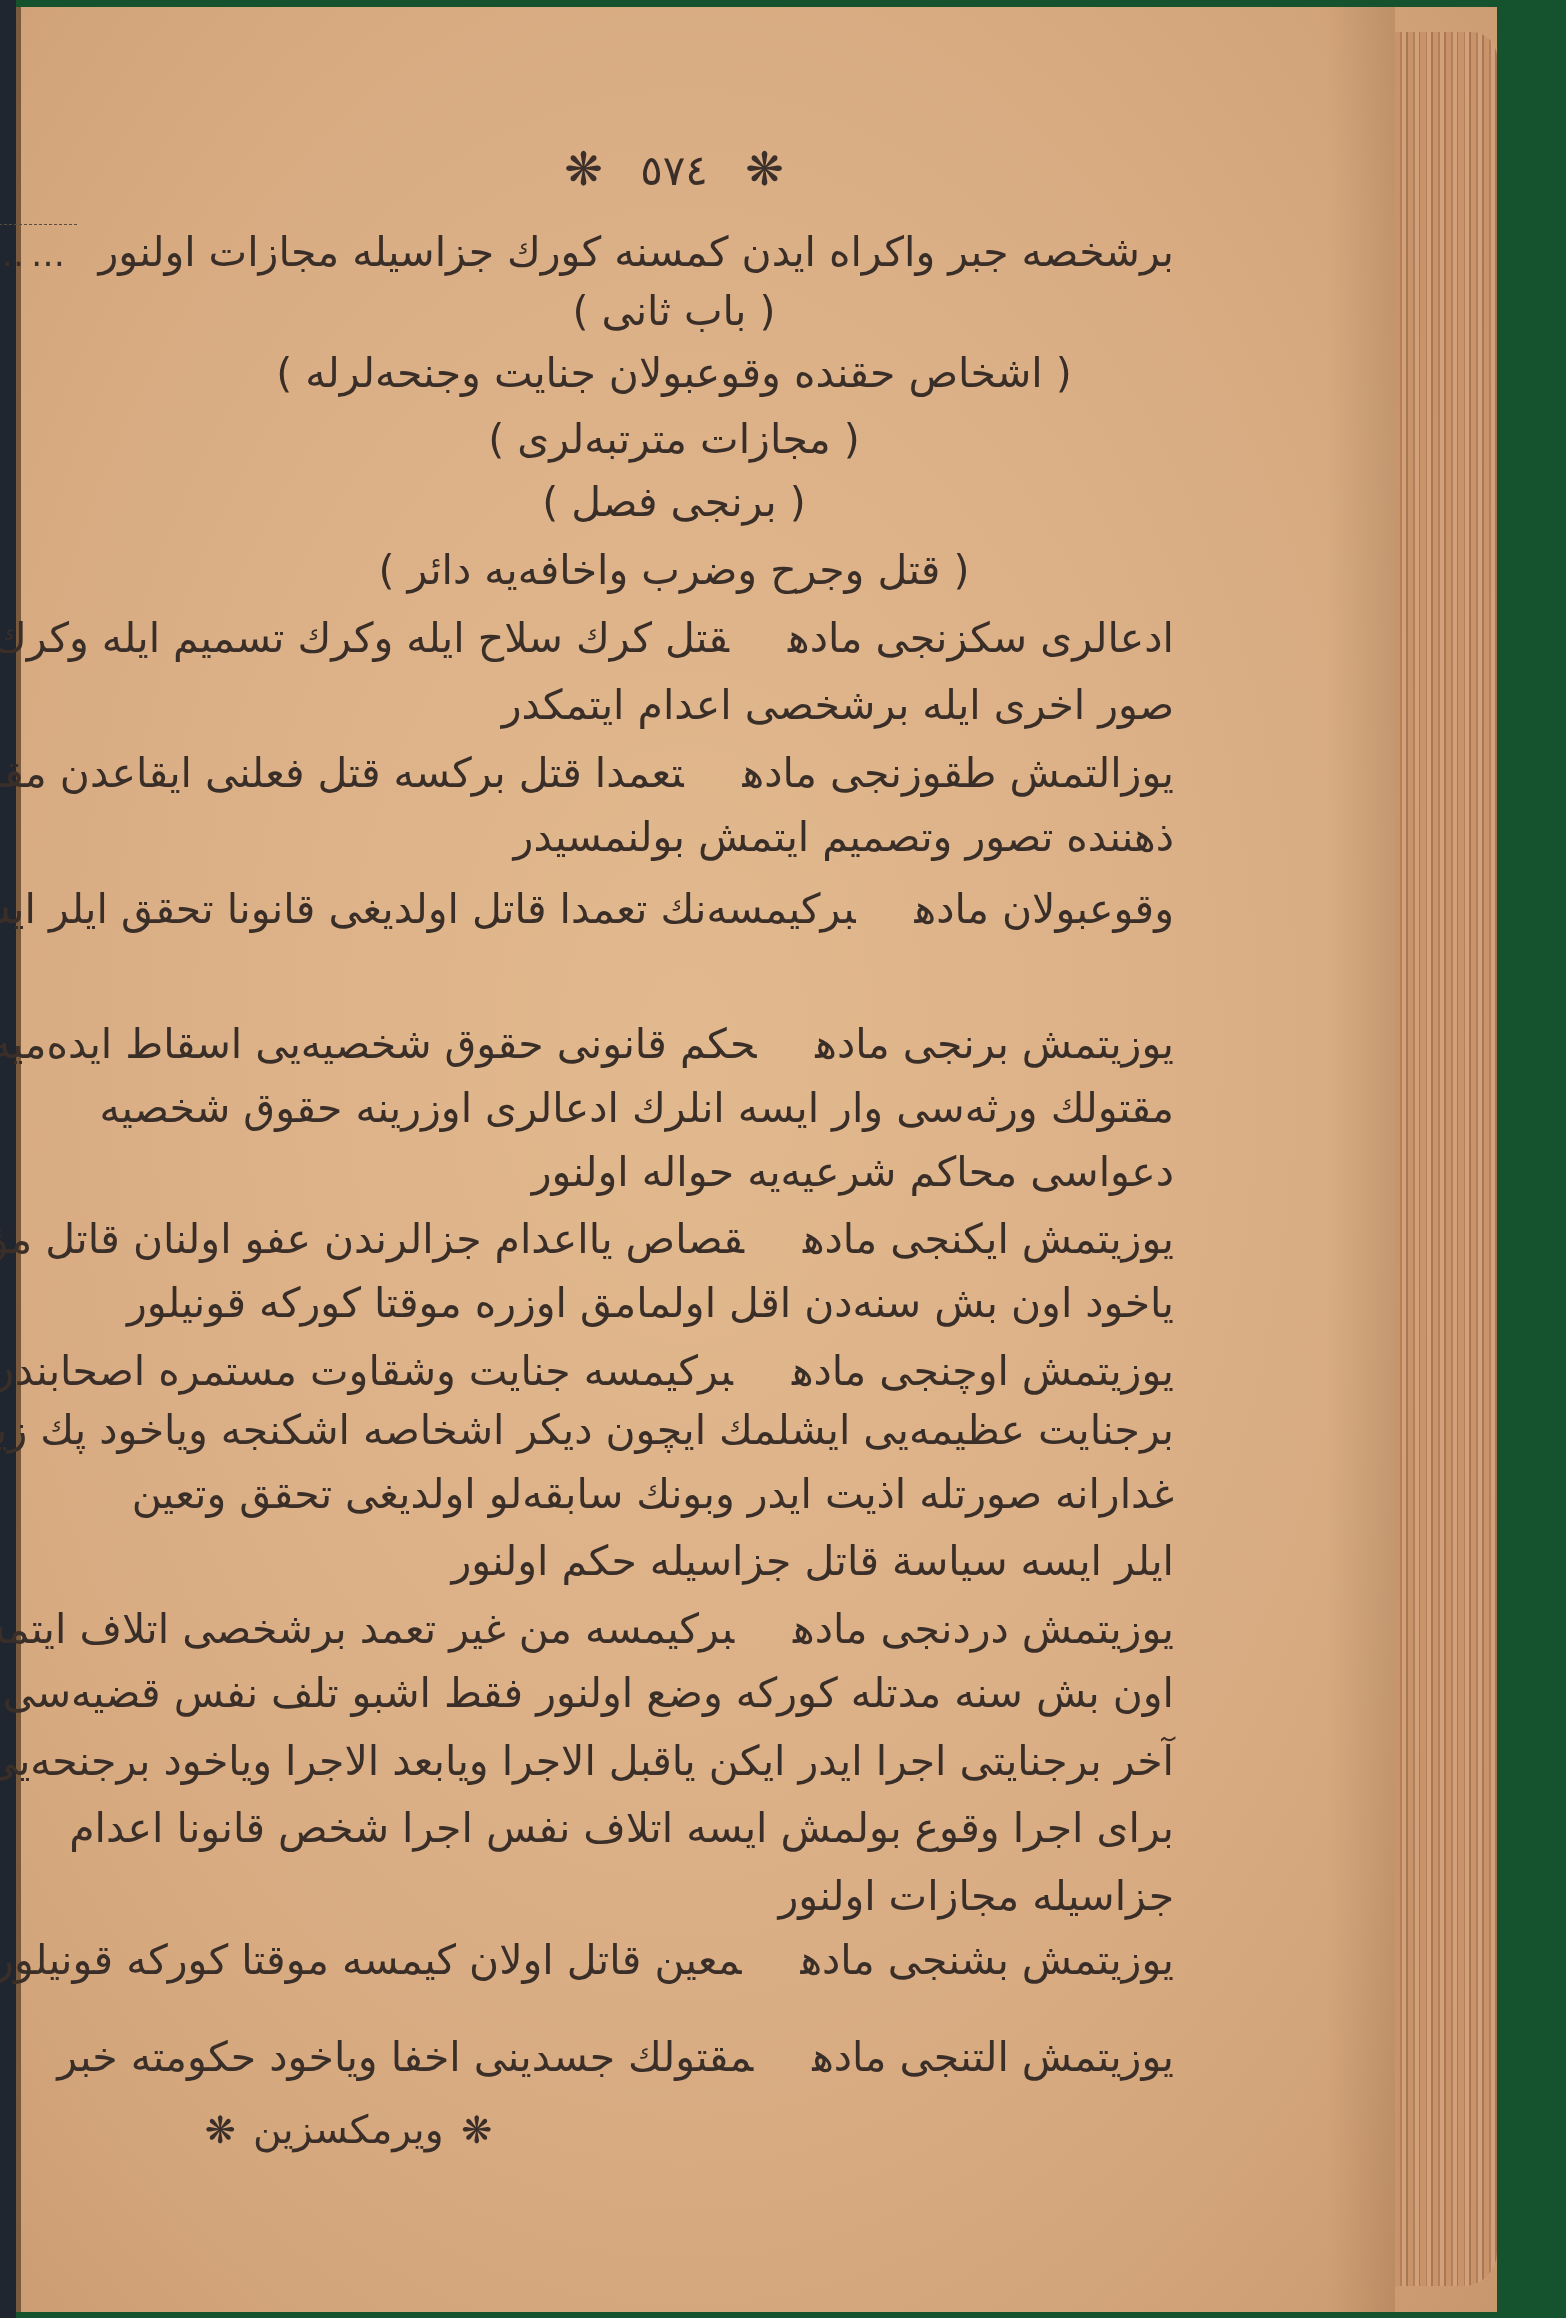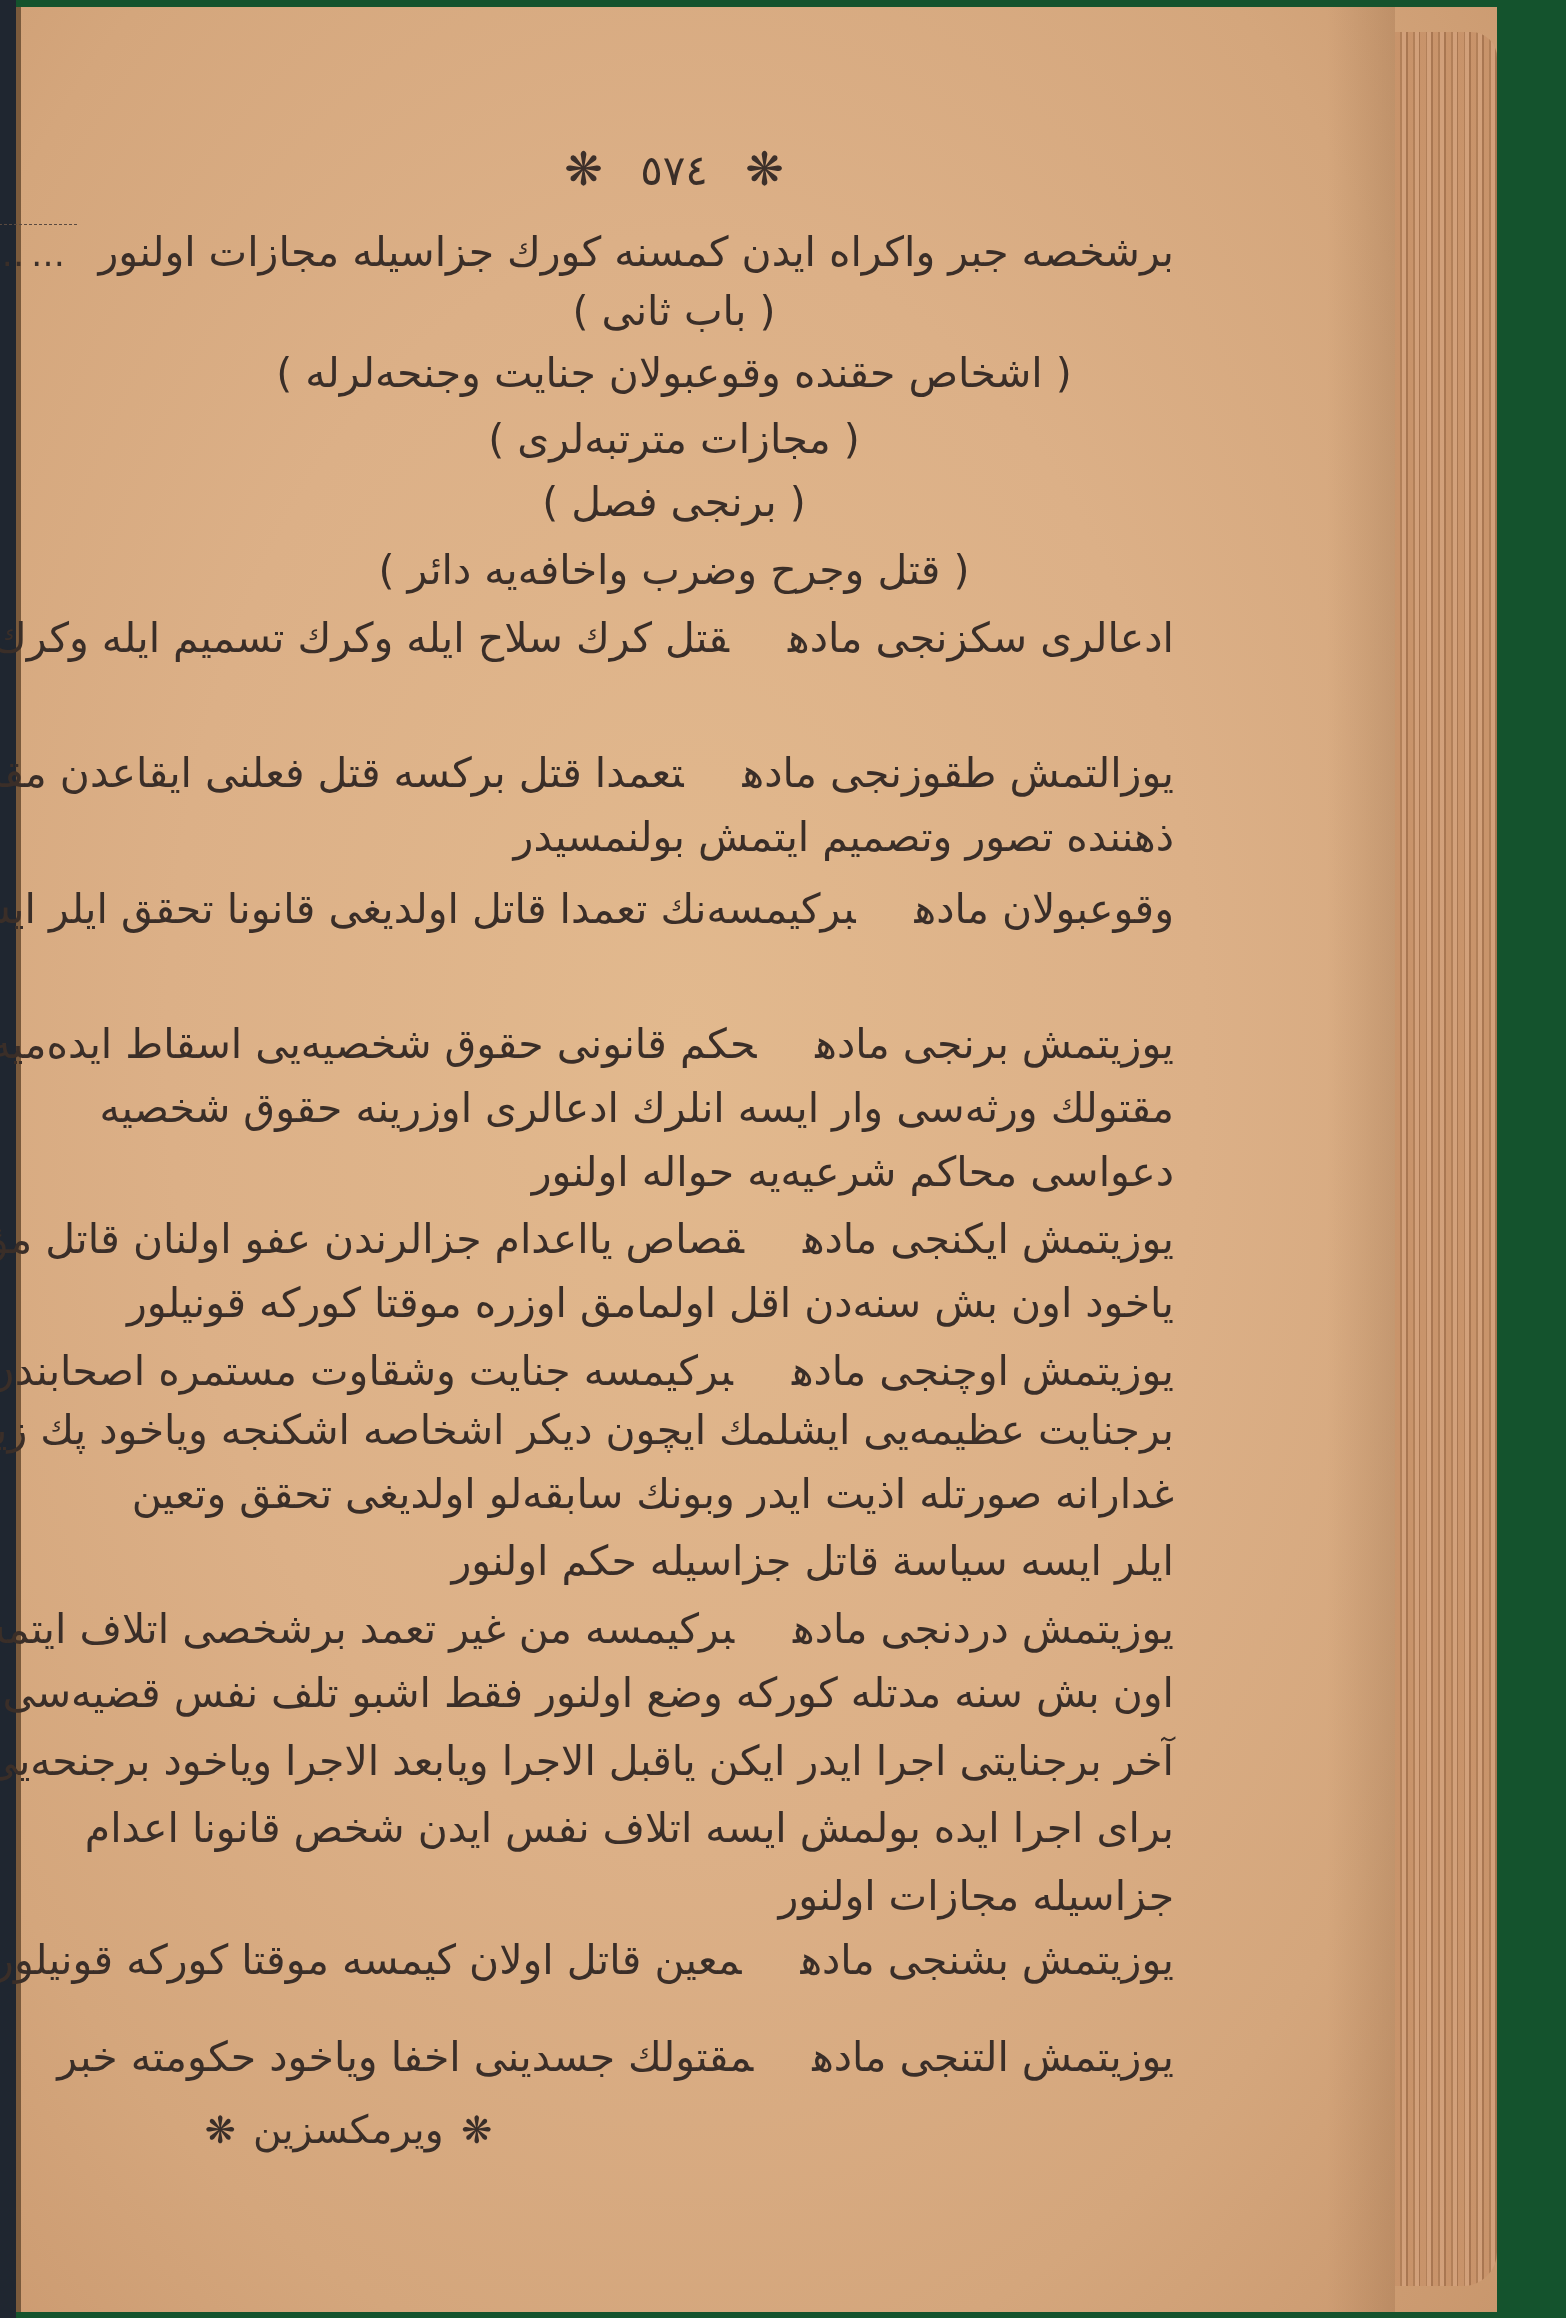--- a/index.html
+++ b/index.html
@@ -137,20 +137,21 @@
 
       <div class="line center" style="top:275px;">( باب ثانی )</div>
       <div class="line center" style="top:337px;">( اشخاص حقنده وقوعبولان جنایت وجنحه‌لرله )</div>
       <div class="line center" style="top:403px;">( مجازات مترتبه‌لری )</div>
       <div class="line center" style="top:534px;">( قتل وجرح وضرب واخافه‌یه دائر )</div>
       <div class="line center" style="top:466px;">( برنجی فصل )</div>
 
       <div class="line" style="top:602px;">
         <span class="article">ادعالری سکزنجی ماده</span><span>قتل کرك سلاح ایله وکرك تسمیم ایله وکرك</span>
       </div>
+      <div class="line" style="top:669px;">صور اخری ایله برشخصی اعدام ایتمکدر</div>
 
       <div class="line" style="top:737px;">
         <span class="article">یوزالتمش طقوزنجی ماده</span><span>تعمدا قتل برکسه قتل فعلنی ایقاعدن مقدم</span>
       </div>
       <div class="line" style="top:801px;">ذهننده تصور وتصمیم ایتمش بولنمسیدر</div>
 
       <div class="line" style="top:873px;">
         <span class="article">وقوعبولان ماده</span><span>برکیمسه‌نك تعمدا قاتل اولدیغی قانونا تحقق ایلر ایسه</span>
       </div>
 
@@ -170,21 +171,21 @@
       </div>
       <div class="line" style="top:1394px;">برجنایت عظیمه‌یی ایشلمك ایچون دیکر اشخاصه اشکنجه ویاخود پك زیاده</div>
       <div class="line" style="top:1458px;">غدارانه صورتله اذیت ایدر وبونك سابقه‌لو اولدیغی تحقق وتعین</div>
       <div class="line" style="top:1525px;">ایلر ایسه سیاسة قاتل جزاسیله حکم اولنور</div>
 
       <div class="line" style="top:1593px;">
         <span class="article">یوزیتمش دردنجی ماده</span><span>برکیمسه من غیر تعمد برشخصی اتلاف ایتمش ایسه</span>
       </div>
       <div class="line" style="top:1657px;">اون بش سنه مدتله کورکه وضع اولنور فقط اشبو تلف نفس قضیه‌سی</div>
       <div class="line" style="top:1725px;">آخر برجنایتی اجرا ایدر ایکن یاقبل الاجرا ویابعد الاجرا ویاخود برجنحه‌یی</div>
-      <div class="line" style="top:1792px;">برای اجرا ایده بولمش ایسه اتلاف نفس ایدن شخص قانونا اعدام</div>
+      <div class="line" style="top:1792px;">برای اجرا وقوع بولمش ایسه اتلاف نفس اجرا شخص قانونا اعدام</div>
       <div class="line" style="top:1860px;">جزاسیله مجازات اولنور</div>
 
       <div class="line" style="top:1924px;">
         <span class="article">یوزیتمش بشنجی ماده</span><span>معین قاتل اولان کیمسه موقتا کورکه قونیلور</span>
       </div>
 
       <div class="line" style="top:2021px;">
         <span class="article">یوزیتمش التنجی ماده</span><span>مقتولك جسدینی اخفا ویاخود حکومته خبر</span>
       </div>
 

